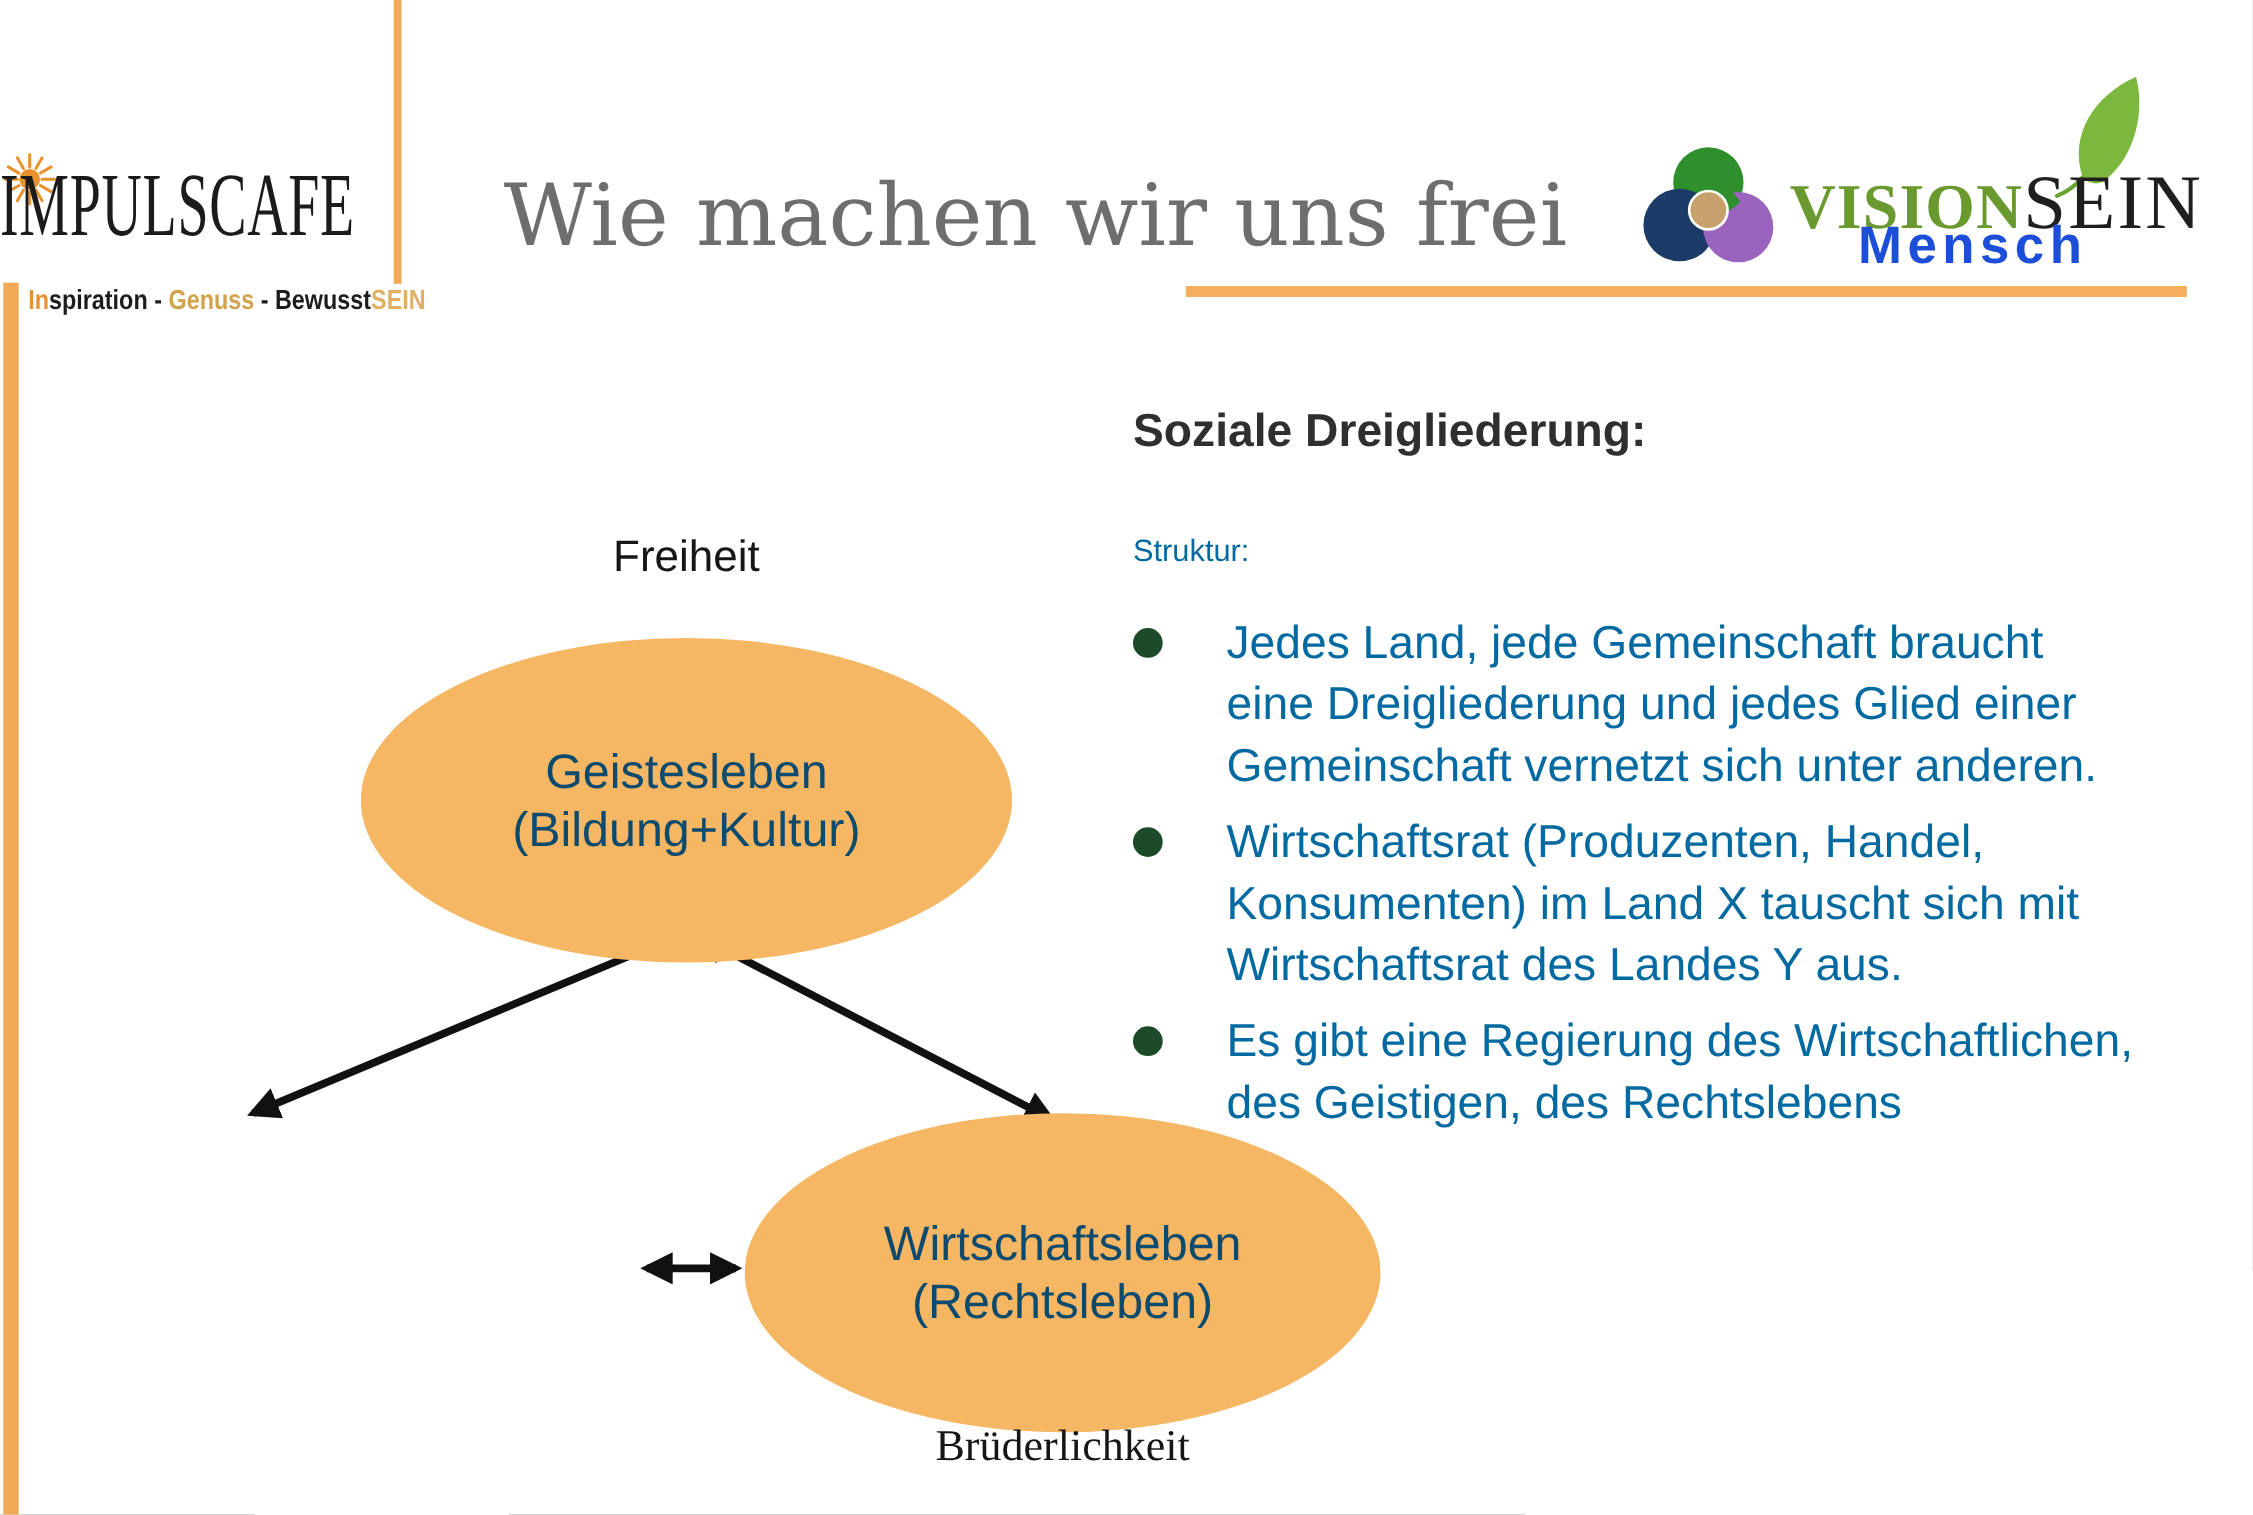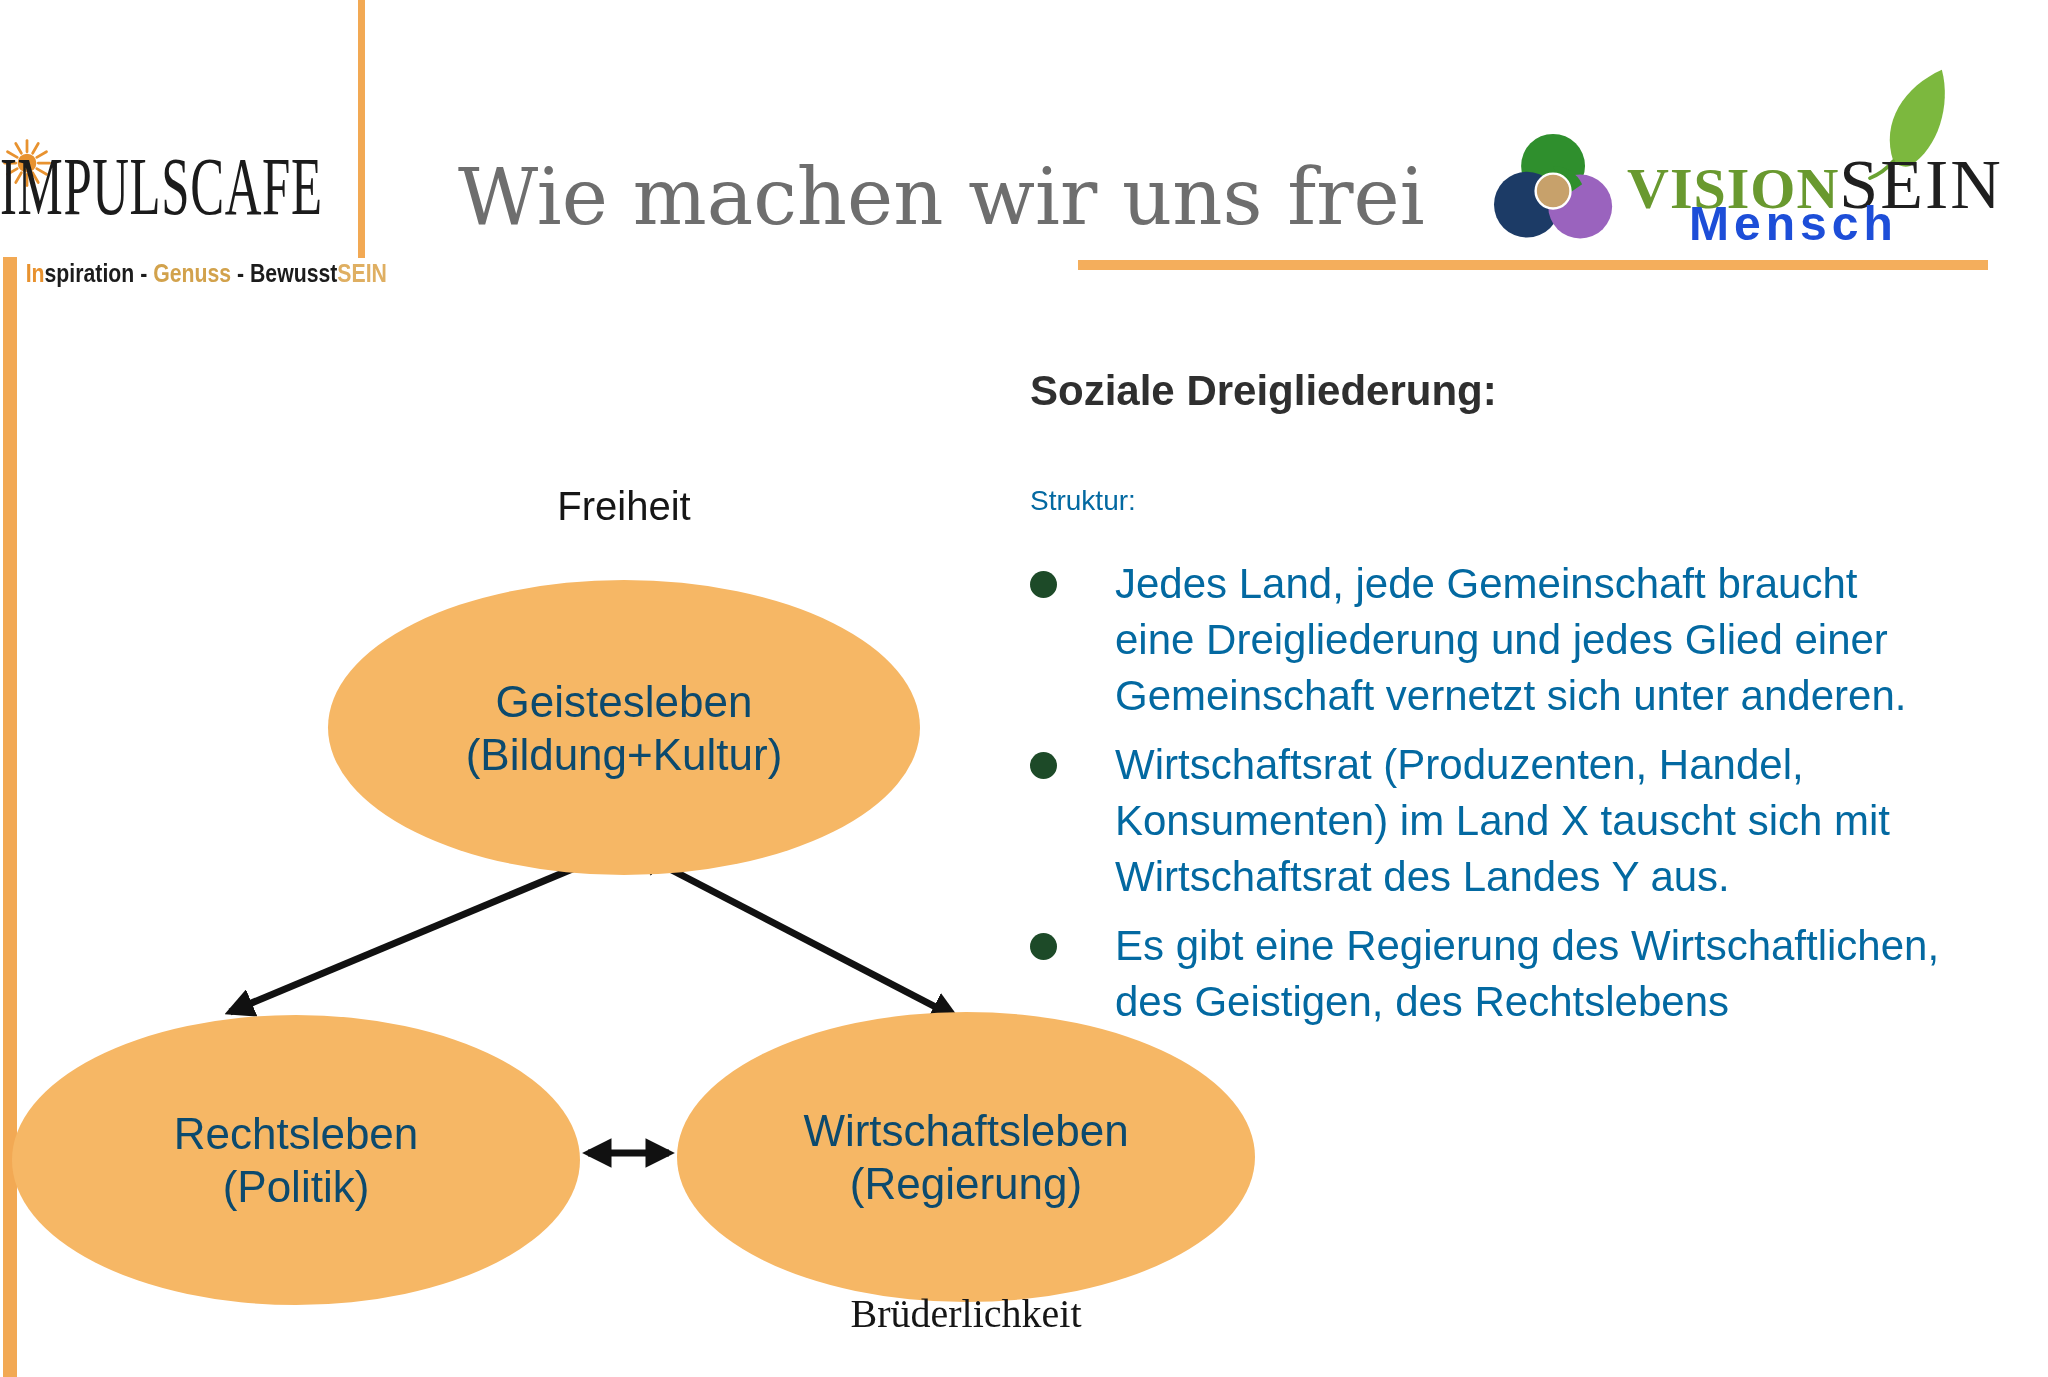--- a/index.html
+++ b/index.html
@@ -121,27 +121,23 @@
     <line x1="613" y1="852" x2="230" y2="1012" stroke="#111111" stroke-width="7" marker-start="url(#ah)" marker-end="url(#ah)"></line>
     <line x1="637" y1="852" x2="955" y2="1017" stroke="#111111" stroke-width="7" marker-start="url(#ah)" marker-end="url(#ah)"></line>
     <line x1="588" y1="1153" x2="669" y2="1153" stroke="#111111" stroke-width="7" marker-start="url(#ah)" marker-end="url(#ah)"></line>
   </svg>
 
   <div class="abs caption caption-freiheit">Freiheit</div>
   <div class="abs node node-geist">
     <div>Geistesleben
 (Bildung+Kultur)</div>
   </div>
-  <div class="abs node node-recht">
-    <div>Rechtsleben
-(Politik)</div>
-  </div>
   <div class="abs node node-wirt">
     <div>Wirtschaftsleben
-(Regierung)</div>
+(Rechtsleben)</div>
   </div>
   <div class="abs caption caption-brueder">Brüderlichkeit</div>
 
   <div class="abs rp-heading">Soziale Dreigliederung:</div>
   <div class="abs rp-sub">Struktur:</div>
   <div class="abs bullets">
     <div class="bullet-row">
       <span class="dot"></span>
       <div class="bullet-text">Jedes Land, jede Gemeinschaft braucht
 eine Dreigliederung und jedes Glied einer

